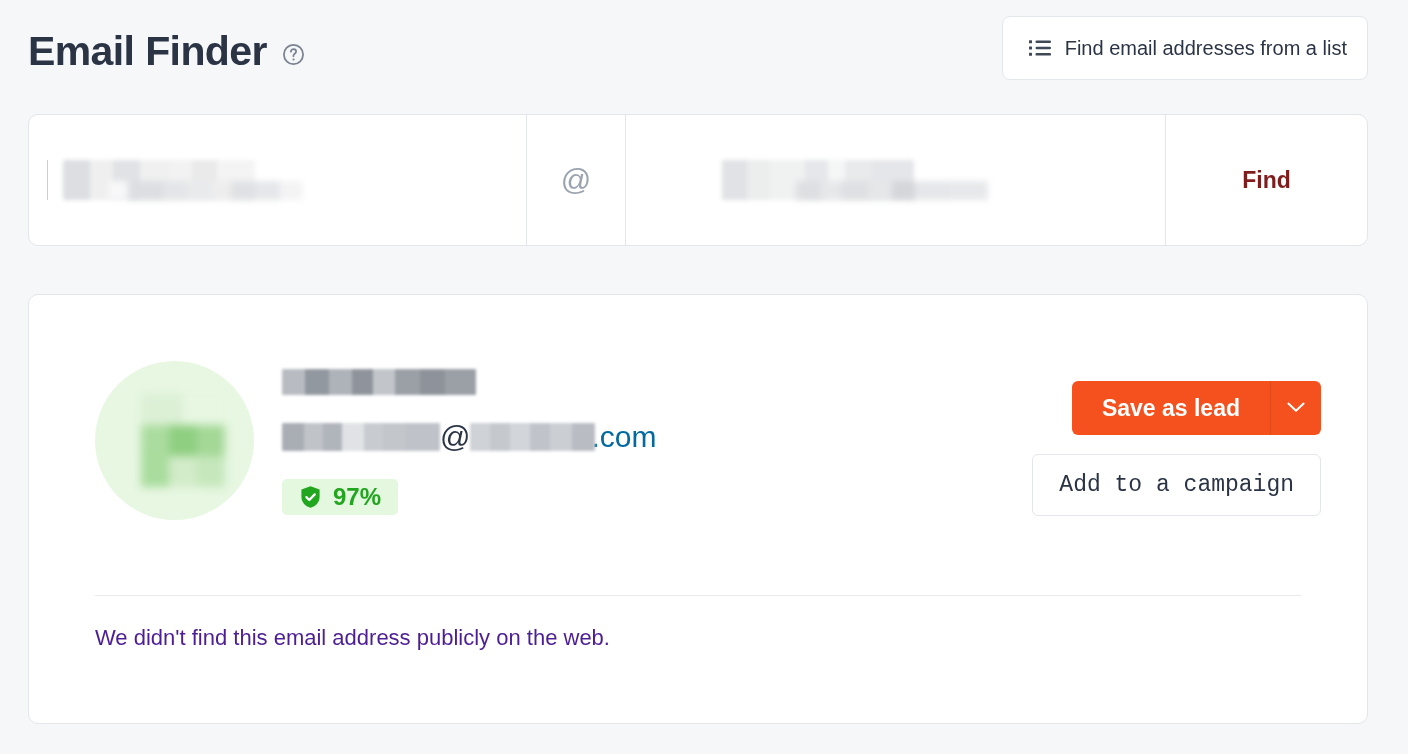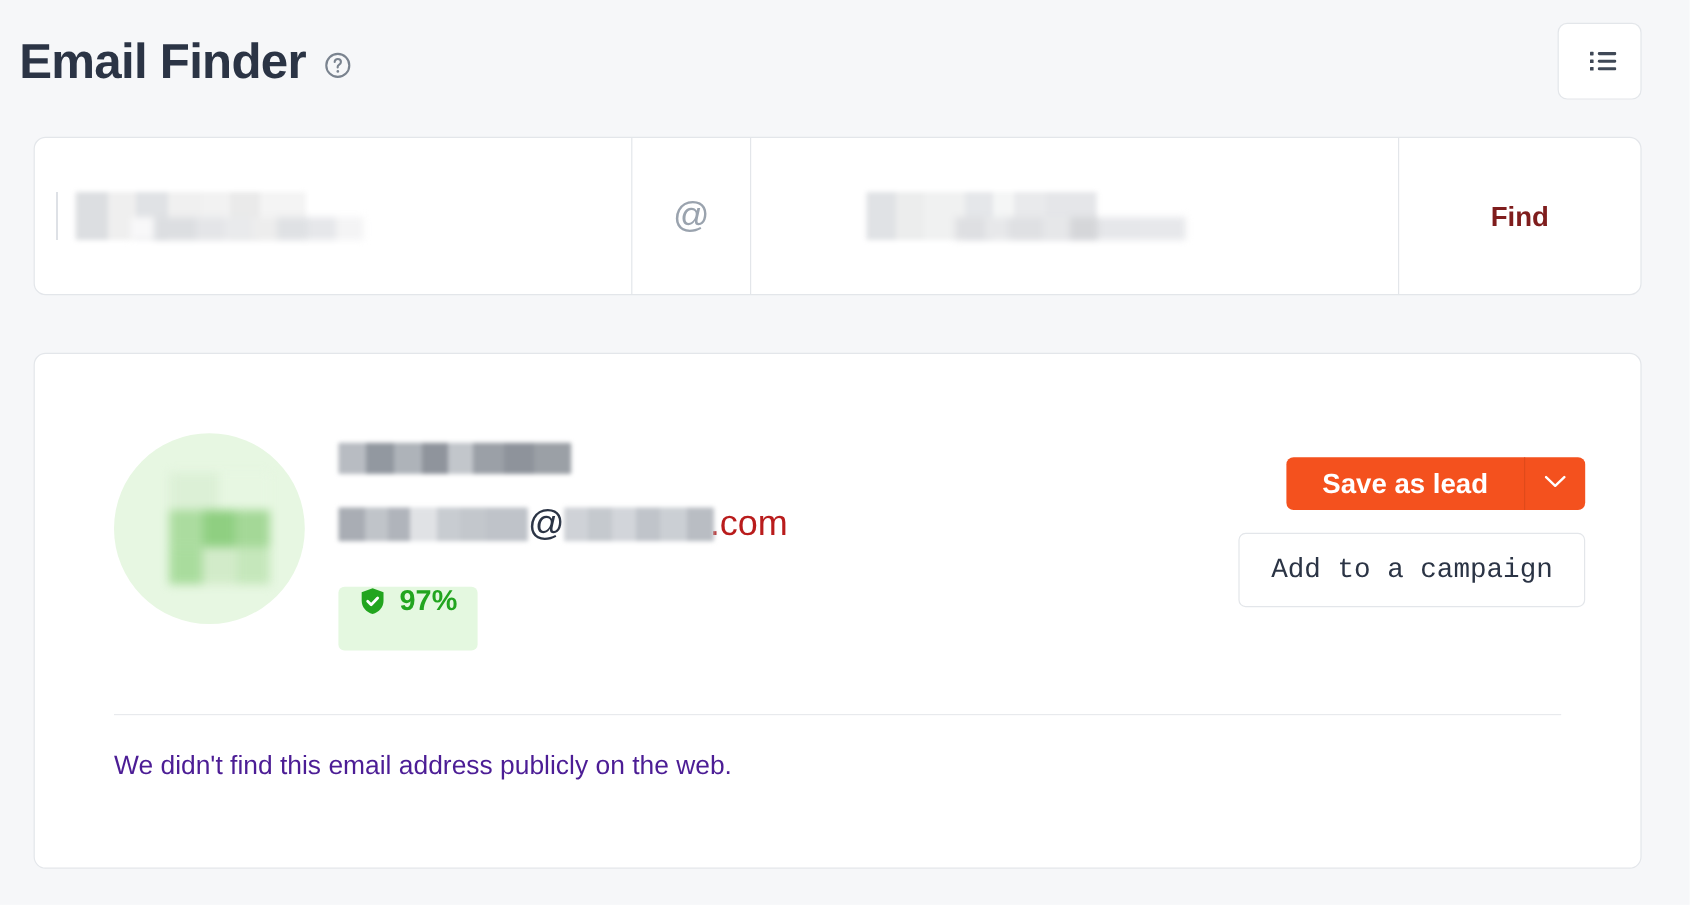--- a/index.html
+++ b/index.html
@@ -20,26 +20,25 @@
   .page {
     position: relative;
     width: 1408px;
     height: 754px;
     padding: 0;
   }
 
   
   .header {
     position: absolute;
-    left: 16px;
+    left: 28px;
     top: 16px;
     right: 40px;
     height: 70px;
     display: flex;
-    align-items: center;
     justify-content: space-between;
   }
 
   .title-wrap {
     display: flex;
     align-items: center;
     gap: 14px;
   }
 
   .page-title {
@@ -299,28 +298,28 @@
     height: 28px;
     border-radius: 1px;
     filter: blur(1.8px);
     background:
       linear-gradient(90deg,
         #cfd2d7 0 16%, #c5c9ce 16% 32%,
         #d2d5da 32% 48%, #c0c4ca 48% 64%,
         #cbcfd4 64% 82%, #b9bdc3 82% 100%);
   }
 
-  .tld { font-size: 30px; color: #b91c1c; margin-left: -4px; }
+  .tld { font-size: 30px; color: #0369a1; margin-left: -4px; }
 
   .confidence {
-    margin-top: 36px;
+    margin-top: 26px;
     display: inline-flex;
-    align-items: flex-start;
+    align-items: center;
     gap: 11px;
-    height: 53px;
+    height: 36px;
     padding: 0 17px;
     background: #e4f8e0;
     border-radius: 5px;
   }
 
   .shield-icon {
     width: 23px;
     height: 24px;
     display: inline-flex;
     flex: none;
@@ -338,21 +337,21 @@
     display: flex;
     flex-direction: column;
     align-items: flex-end;
     gap: 19px;
     padding-top: 20px;
   }
 
   .split-btn {
     display: flex;
     align-items: stretch;
-    height: 44px;
+    height: 54px;
     border-radius: 6px;
     overflow: hidden;
     background: #f4511e;
   }
 
   .split-main {
     display: flex;
     align-items: center;
     padding: 0 30px;
     font-size: 23px;
@@ -429,20 +428,21 @@
       <span class="list-icon">
         <svg width="22" height="18" viewBox="0 0 22 18" fill="none">
           <rect x="0" y="1.2" width="3" height="3" rx="0.5" fill="#3f4856"></rect>
           <rect x="0" y="7.5" width="3" height="3" rx="0.5" fill="#3f4856"></rect>
           <rect x="0" y="13.8" width="3" height="3" rx="0.5" fill="#3f4856"></rect>
           <rect x="6.5" y="1.4" width="15.5" height="2.6" rx="1.2" fill="#3f4856"></rect>
           <rect x="6.5" y="7.7" width="15.5" height="2.6" rx="1.2" fill="#3f4856"></rect>
           <rect x="6.5" y="14" width="15.5" height="2.6" rx="1.2" fill="#3f4856"></rect>
         </svg>
       </span>
+      <span>Find email addresses from a list</span>
     </button>
   </div>
 
   <div class="search-bar">
 
     <div class="field field-name">
       <span class="caret"></span>
       <span class="redact redact-input-1"></span>
     </div>
 

